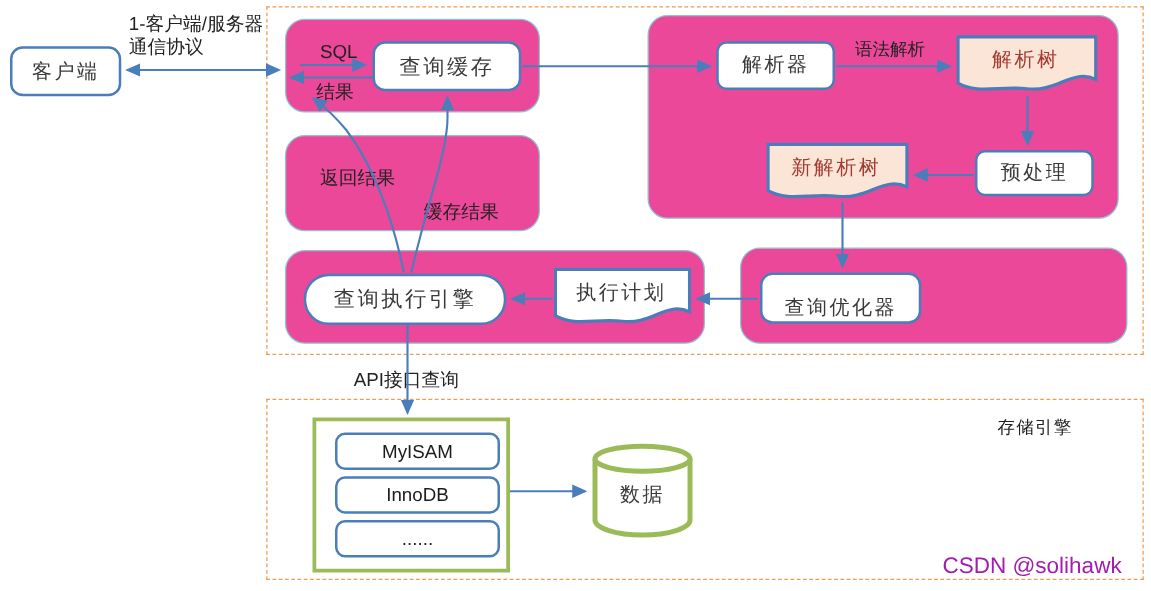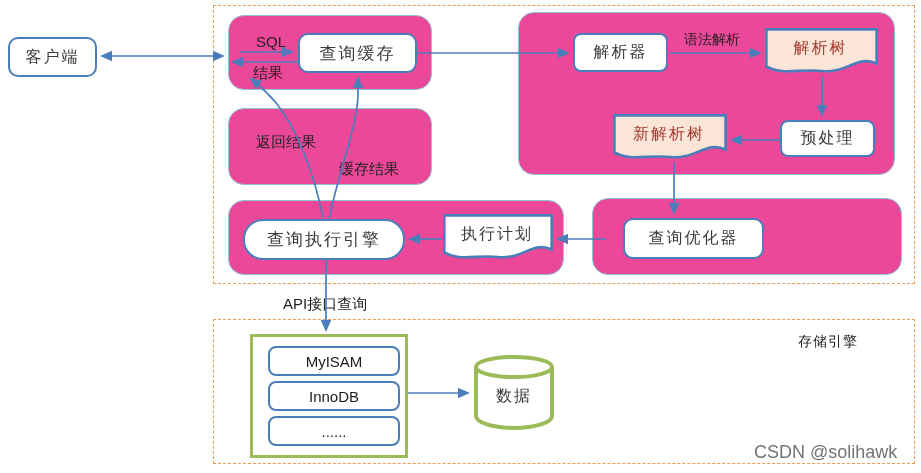--- a/index.html
+++ b/index.html
@@ -28,40 +28,44 @@
   .green-box{position:absolute;border:3px solid #9BBB59;background:#fff;z-index:4;}
   .engine-item{position:absolute;left:15px;width:132px;height:30px;background:#fff;
                border:2.2px solid #4A7EBB;border-radius:8px;display:flex;align-items:center;
                justify-content:center;font-size:15px;color:#1c1c1c;box-sizing:border-box;}
   
   .cyl{position:absolute;z-index:4;}
   .cyl .cyl-label{position:absolute;left:0;right:0;top:32px;text-align:center;
                   font-size:16px;letter-spacing:2px;color:#3a3a3a;}
   
   .arrows{position:absolute;left:0;top:0;width:921px;height:473px;z-index:3;pointer-events:none;}
-  .watermark{position:absolute;font-size:18px;color:#737373;z-index:2;white-space:nowrap;}
+  .watermark{position:absolute;font-size:18px;color:#a21caf;z-index:2;white-space:nowrap;}
   .rr-word{position:absolute;top:24px;font-size:15px;color:#222;white-space:nowrap;}
 </style>
 </head>
 <body>
 
 <div class="canvas">
 
   <div class="dashed" style="left:213px;top:5px;width:700px;height:277px;"></div>
   <div class="dashed" style="left:213px;top:319px;width:700px;height:143px;"></div>
 
   <div class="group" style="left:228px;top:15px;width:202px;height:73px;z-index:1;"></div>
   <div class="group" style="left:228px;top:108px;width:202px;height:75px;z-index:1;">
     <span class="rr-word" style="left:27px;">返回结果</span>
     <span class="rr-word" style="left:110px;margin-top:27px;">缓存结果</span>
   </div>
   <div class="group" style="left:518px;top:12px;width:375px;height:161px;z-index:1;"></div>
   <div class="group" style="left:592px;top:198px;width:308px;height:75px;z-index:1;"></div>
   <div class="group" style="left:228px;top:200px;width:334px;height:73px;z-index:1;"></div>
 
+  <div class="lbl" style="left:103px;top:11px;line-height:18px;">
+    <div>1-客户端/服务器</div>
+    <div>通信协议</div>
+  </div>
   <div class="lbl" style="left:256px;top:33px;">SQL</div>
   <div class="lbl" style="left:253px;top:64px;">结果</div>
   <div class="lbl" style="left:684px;top:31px;font-size:14px;">语法解析</div>
   <div class="lbl" style="left:283px;top:295px;">API接口查询</div>
   <div class="lbl" style="left:798px;top:333px;font-size:14px;letter-spacing:1px;">存储引擎</div>
   <div class="watermark" style="left:754px;top:442px;">CSDN @solihawk</div>
 
   <svg class="arrows">
     <defs>
       <marker id="ah" viewBox="0 0 10 10" markerWidth="7.5" markerHeight="7.5" refX="8" refY="5" orient="auto-start-reverse">
@@ -91,21 +95,21 @@
   </div>
   <div class="node" style="left:8px;top:37px;width:89px;height:40px;">
     <span>客户端</span>
   </div>
   <div class="node thin" style="left:573px;top:33px;width:95px;height:39px;">
     <span>解析器</span>
   </div>
   <div class="node thin" style="left:780px;top:120px;width:95px;height:37px;">
     <span>预处理</span>
   </div>
-  <div class="node" style="left:623px;top:218px;width:141px;height:41px;">
+  <div class="node" style="left:608px;top:218px;width:129px;height:41px;align-items:flex-end;">
     <span>查询优化器</span>
   </div>
   <div class="node" style="left:243px;top:219px;width:162px;height:41px;font-size:17px;border-radius:20px;">
     <span>查询执行引擎</span>
   </div>
 
   <div class="doc" style="left:765px;top:28px;width:113px;height:48px;">
     <svg viewBox="0 0 113 48" preserveAspectRatio="none">
       <path d="M1.4,1.4 H111.6 V35.5 C93,26.5 81,46 56.5,43 C35,40.5 17,47.5 1.4,38.5 Z" fill="#FBE5D6" stroke="#4A7EBB" stroke-width="2.6"></path>
     </svg>

